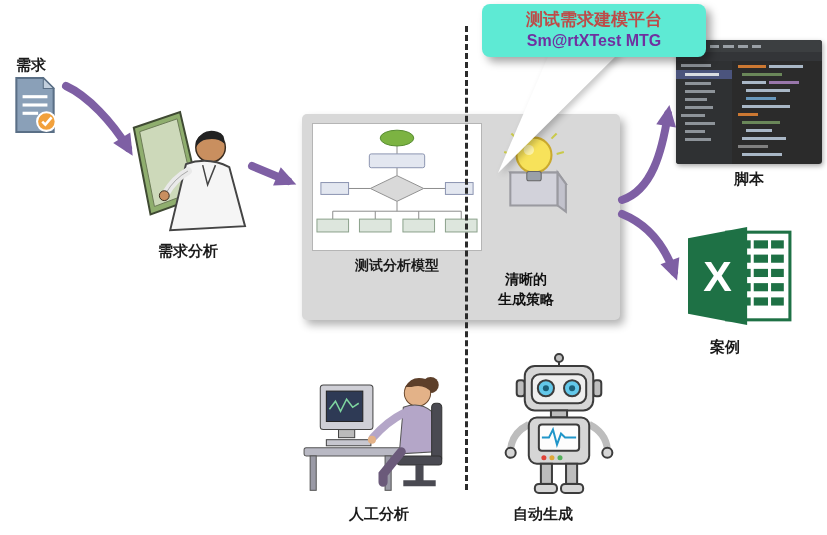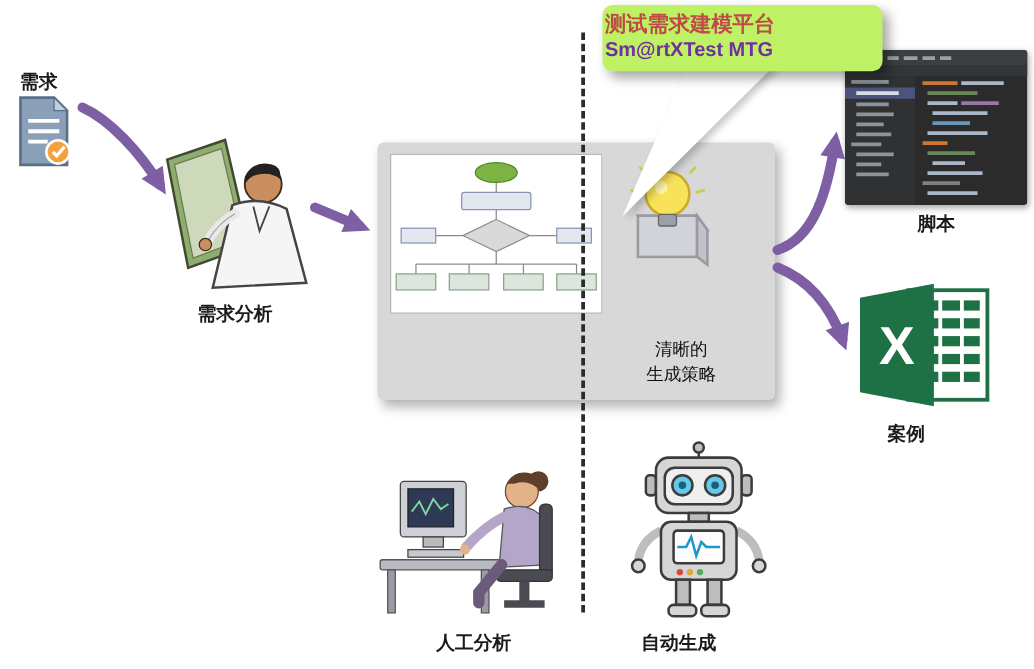--- a/index.html
+++ b/index.html
@@ -23,29 +23,29 @@
                  border:1px solid #b5b5b5; z-index:4; }
   #model-lbl   { left:307px; top:257px; width:180px; font-weight:bold; font-size:14px; z-index:4; }
 
   
   #bulb        { left:498px; top:126px; width:72px; height:88px; z-index:6; }
   #whitebox    { left:490px; top:220px; width:92px; text-align:center; z-index:6;
                  font-weight:800; font-size:20px; line-height:1.1; color:#f6f6f6;
                  letter-spacing:1px; -webkit-text-stroke:1.2px #8f8f8f;
                  text-shadow:2px 2px 3px rgba(60,60,60,0.55); }
   #whitebox span { display:block; }
-  #strategy    { left:499px; top:270px; width:92px; text-align:center; z-index:6;
-                 font-weight:normal; font-size:14px; line-height:1.4; color:#111; }
+  #strategy    { left:480px; top:270px; width:92px; text-align:center; z-index:6;
+                 font-weight:bold; font-size:14px; line-height:1.4; color:#111; }
   #strategy span { display:block; }
 
   
   #tail        { left:480px; top:50px; width:160px; height:125px; z-index:7;
                  filter:drop-shadow(3px 3px 3px rgba(0,0,0,0.22)); }
-  #bubble      { left:482px; top:4px; width:224px; z-index:8; background:#bef264;
-                 border-radius:8px; padding:5px 2px 6px; text-align:left;
+  #bubble      { left:482px; top:4px; width:224px; z-index:8; background:#5eead4;
+                 border-radius:8px; padding:5px 2px 6px; text-align:center;
                  box-shadow:5px 5px 9px rgba(0,0,0,0.35); }
   #bubble .t1  { color:#be4b48; font-weight:bold; font-size:17px; line-height:1.3; }
   #bubble .t2  { color:#7030a0; font-weight:700; font-size:16px; line-height:1.25; }
 
   
   #divider     { left:465px; top:26px; height:464px; width:0;
                  border-left:3px dashed #2b2b2b; z-index:5; }
 
   
   #ide         { left:676px; top:40px; width:146px; height:124px; border-radius:3px;
@@ -125,20 +125,21 @@
     <ellipse cx="85" cy="14" rx="17" ry="8" fill="#7cb342" stroke="#558b2f"></ellipse>
     <rect x="57" y="30" width="56" height="14" rx="2" fill="#e3e7f0" stroke="#8a93b0"></rect>
     <polygon points="85,52 112,65 85,78 58,65" fill="#d9d9d9" stroke="#909090"></polygon>
     <rect x="8" y="59" width="28" height="12" fill="#e3e7f0" stroke="#8a93b0"></rect>
     <rect x="134" y="59" width="28" height="12" fill="#e3e7f0" stroke="#8a93b0"></rect>
     <rect x="4" y="96" width="32" height="13" fill="#dde6dd" stroke="#8aa08a"></rect>
     <rect x="47" y="96" width="32" height="13" fill="#dde6dd" stroke="#8aa08a"></rect>
     <rect x="91" y="96" width="32" height="13" fill="#dde6dd" stroke="#8aa08a"></rect>
     <rect x="134" y="96" width="32" height="13" fill="#dde6dd" stroke="#8aa08a"></rect>
   </svg>
+  <div id="model-lbl" class="lbl center">测试分析模型</div>
 
   <svg id="bulb" class="abs" viewBox="0 0 70 85">
     <g stroke="#c9c94a" stroke-width="2">
       <line x1="35" y1="7" x2="35" y2="1"></line>
       <line x1="18" y1="12" x2="13" y2="7"></line>
       <line x1="52" y1="12" x2="57" y2="7"></line>
       <line x1="13" y1="27" x2="6" y2="25"></line>
       <line x1="57" y1="27" x2="64" y2="25"></line>
     </g>
     <g stroke="#9a9aa0" stroke-width="2">

